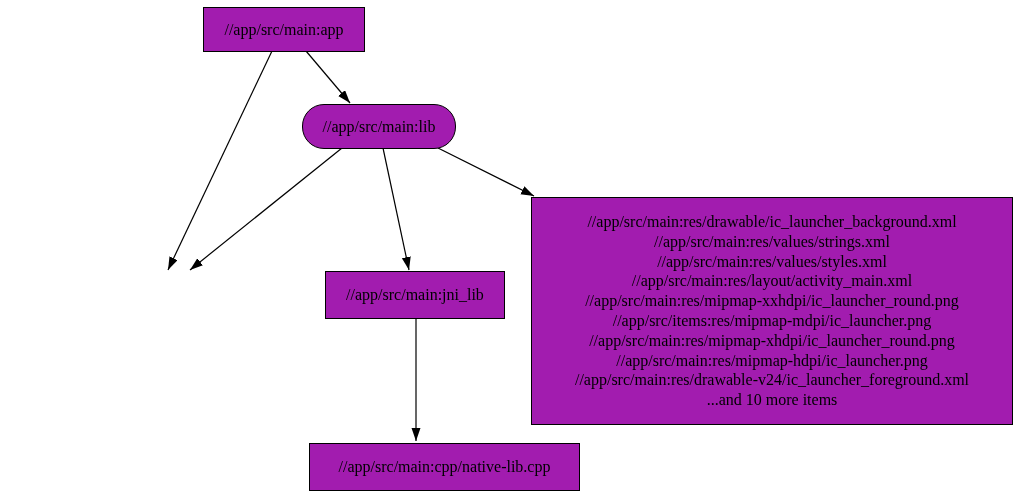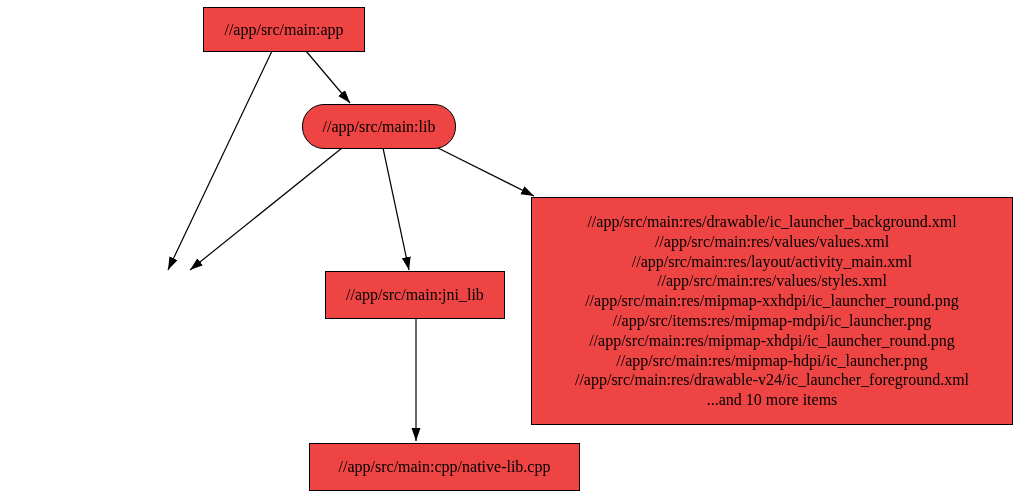--- a/index.html
+++ b/index.html
@@ -20,21 +20,21 @@
     position: absolute;
     left: 0;
     top: 0;
     width: 1018px;
     height: 496px;
     pointer-events: none;
   }
   .node {
     position: absolute;
     box-sizing: border-box;
-    background: #ef4444;
+    background: #a21caf;
     border: 1px solid #000000;
     display: flex;
     align-items: center;
     justify-content: center;
     font-size: 16px;
     white-space: nowrap;
     text-align: center;
   }
   #node-app            { left: 203px; top: 7px;   width: 162px; height: 45px; }
   #node-lib            { left: 302px; top: 104px; width: 154px; height: 45px; border-radius: 22px; }
@@ -72,23 +72,23 @@
     <span>//app/src/main:lib</span>
   </div>
 
 
   <div class="node" id="node-jni-lib">
     <span>//app/src/main:jni_lib</span>
   </div>
 
   <div class="node" id="node-resources">
     <span class="res-line">//app/src/main:res/drawable/ic_launcher_background.xml</span>
-    <span class="res-line">//app/src/main:res/values/values.xml</span>
+    <span class="res-line">//app/src/main:res/values/strings.xml</span>
+    <span class="res-line">//app/src/main:res/values/styles.xml</span>
     <span class="res-line">//app/src/main:res/layout/activity_main.xml</span>
-    <span class="res-line">//app/src/main:res/values/styles.xml</span>
     <span class="res-line">//app/src/main:res/mipmap-xxhdpi/ic_launcher_round.png</span>
     <span class="res-line">//app/src/items:res/mipmap-mdpi/ic_launcher.png</span>
     <span class="res-line">//app/src/main:res/mipmap-xhdpi/ic_launcher_round.png</span>
     <span class="res-line">//app/src/main:res/mipmap-hdpi/ic_launcher.png</span>
     <span class="res-line">//app/src/main:res/drawable-v24/ic_launcher_foreground.xml</span>
     <span class="res-line">...and 10 more items</span>
   </div>
 
   <div class="node" id="node-native-lib-cpp">
     <span>//app/src/main:cpp/native-lib.cpp</span>

